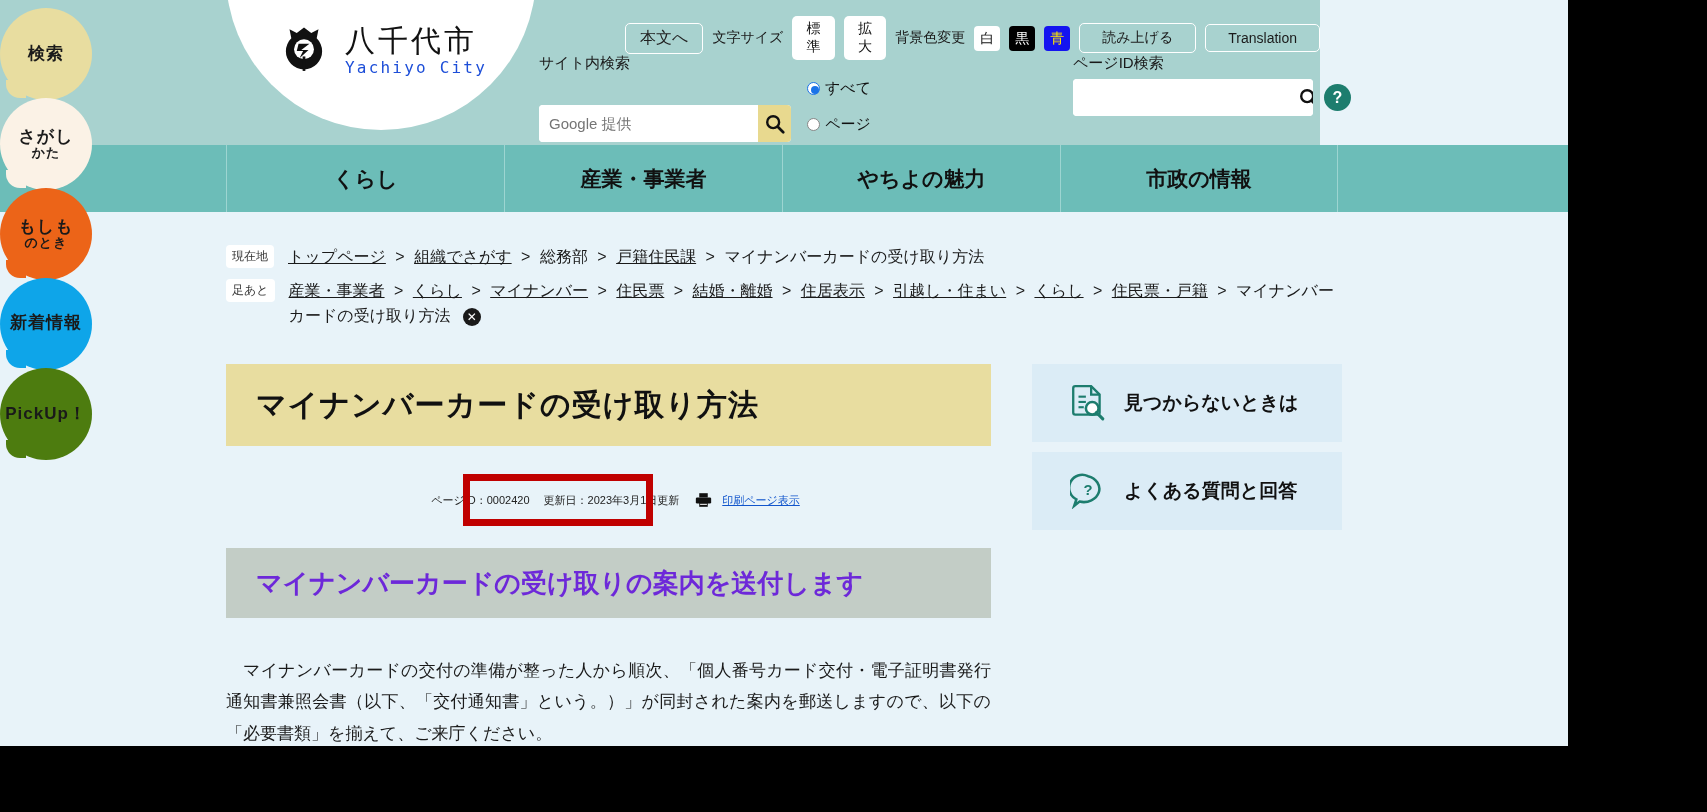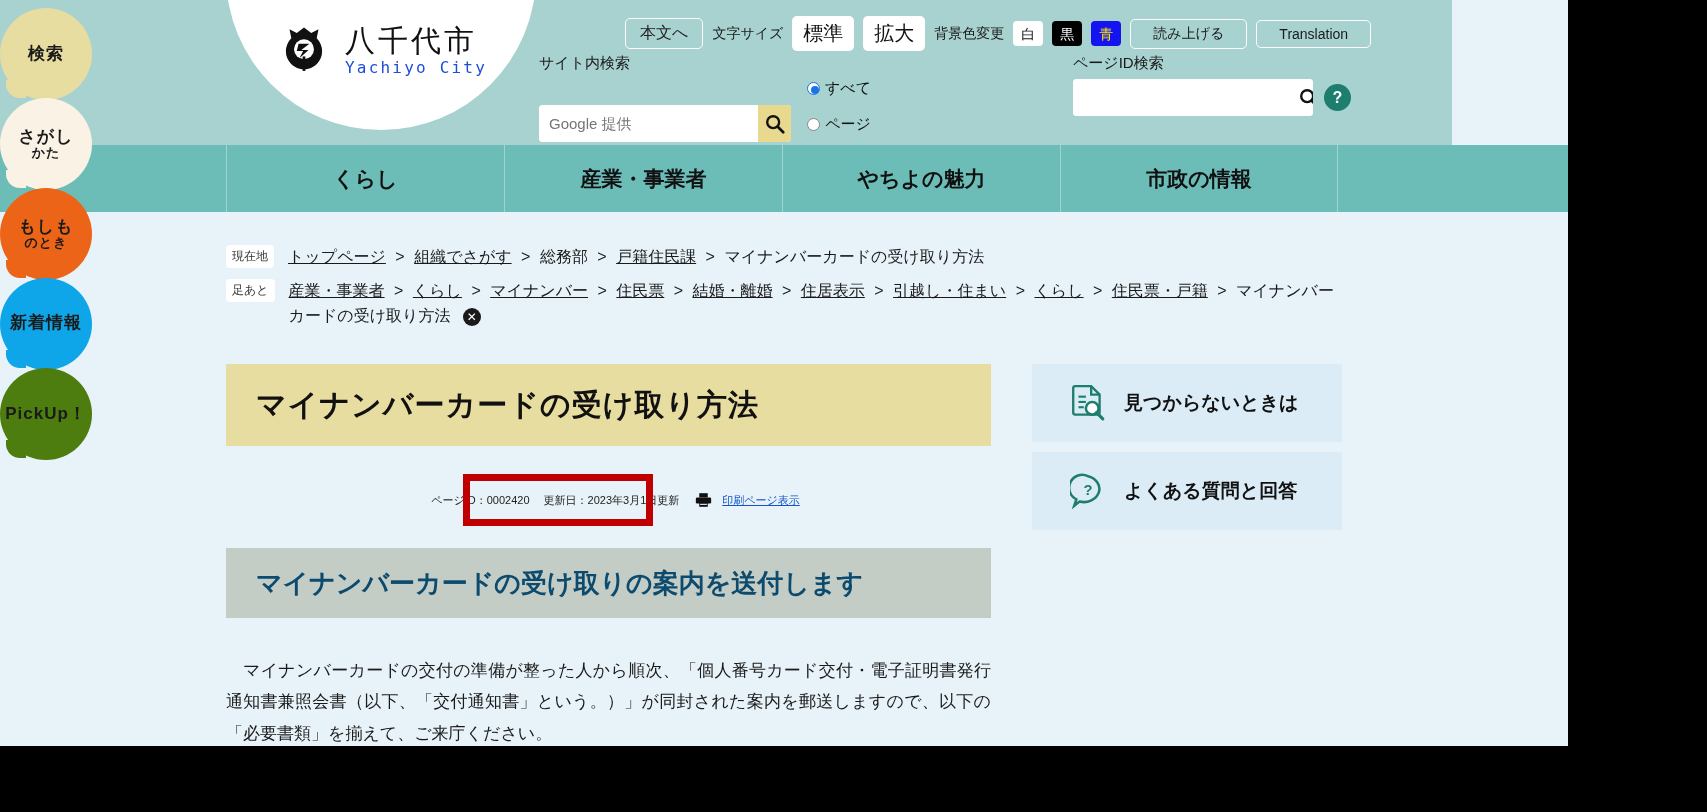--- a/index.html
+++ b/index.html
@@ -17,21 +17,21 @@
     position:absolute; left:0; top:0; width:1707px; height:812px;
     background:#000;
   }
   #viewport {
     position:absolute; left:0; top:0; width:1568px; height:746px;
     background:#e8f3f9; overflow:hidden;
   }
 
   
   .header {
-    position:absolute; left:0; top:0; width:1452px; height:145px;
+    position:absolute; left:0; top:0; width:1320px; height:145px;
     background:#a8d2cf;
   }
   .header-white-blob {
     position:absolute; left:226px; top:-130px;
     width:310px; height:260px;
     background:#fff;
     border-radius:0 0 160px 160px;
   }
   .logo-wrap {
     position:absolute; left:275px; top:22px;
@@ -57,21 +57,21 @@
   }
   .util-btn {
     background:#fff; border:1px solid #cfd8d8; border-radius:5px;
     padding:4px 14px; font-size:16px; color:#222; cursor:pointer;
     white-space:nowrap;
   }
   .util-btn.ghost { background:transparent; border:1px solid #ffffff; }
   .util-label { font-size:14px; color:#1a1a1a; white-space:nowrap; }
   .sz-btn {
     background:#fff; border:none; border-radius:5px;
-    padding:4px 11px; font-size:20px; color:#111; cursor:pointer;
+    padding:4px 11px; font-size:14px; color:#111; cursor:pointer;
   }
   .bg-btn {
     border:none; border-radius:4px; width:30px; height:25px;
     font-size:14px; cursor:pointer; line-height:1;
   }
   .bg-white { background:#fff; color:#111; }
   .bg-black { background:#000; color:#fff; }
   .bg-blue  { background:#1414f0; color:#ffe900; }
   .wide-btn {
     background:transparent; border:1px solid #ffffff; border-radius:5px;
@@ -195,21 +195,21 @@
   .redbox {
     position:absolute; left:463px; top:262px; width:190px; height:52px;
     border:7px solid #c00000; pointer-events:none;
   }
 
   .sec-head {
     position:absolute; left:226px; top:336px; width:765px; height:70px;
     background:#c3cdc6; display:flex; align-items:center;
   }
   .sec-head-text {
-    font-size:26px; font-weight:bold; color:#0c4a6e; padding-left:30px;
+    font-size:26px; font-weight:bold; color:#6d28d9; padding-left:30px;
   }
 
   .body-copy {
     position:absolute; left:226px; top:443px; width:765px;
     font-size:17px; line-height:1.85; color:#1a1a1a; text-align:justify;
   }
   .body-copy p { margin:0; text-indent:1em; }
 
   
   .rail { position:absolute; left:1032px; top:152px; width:310px; }

